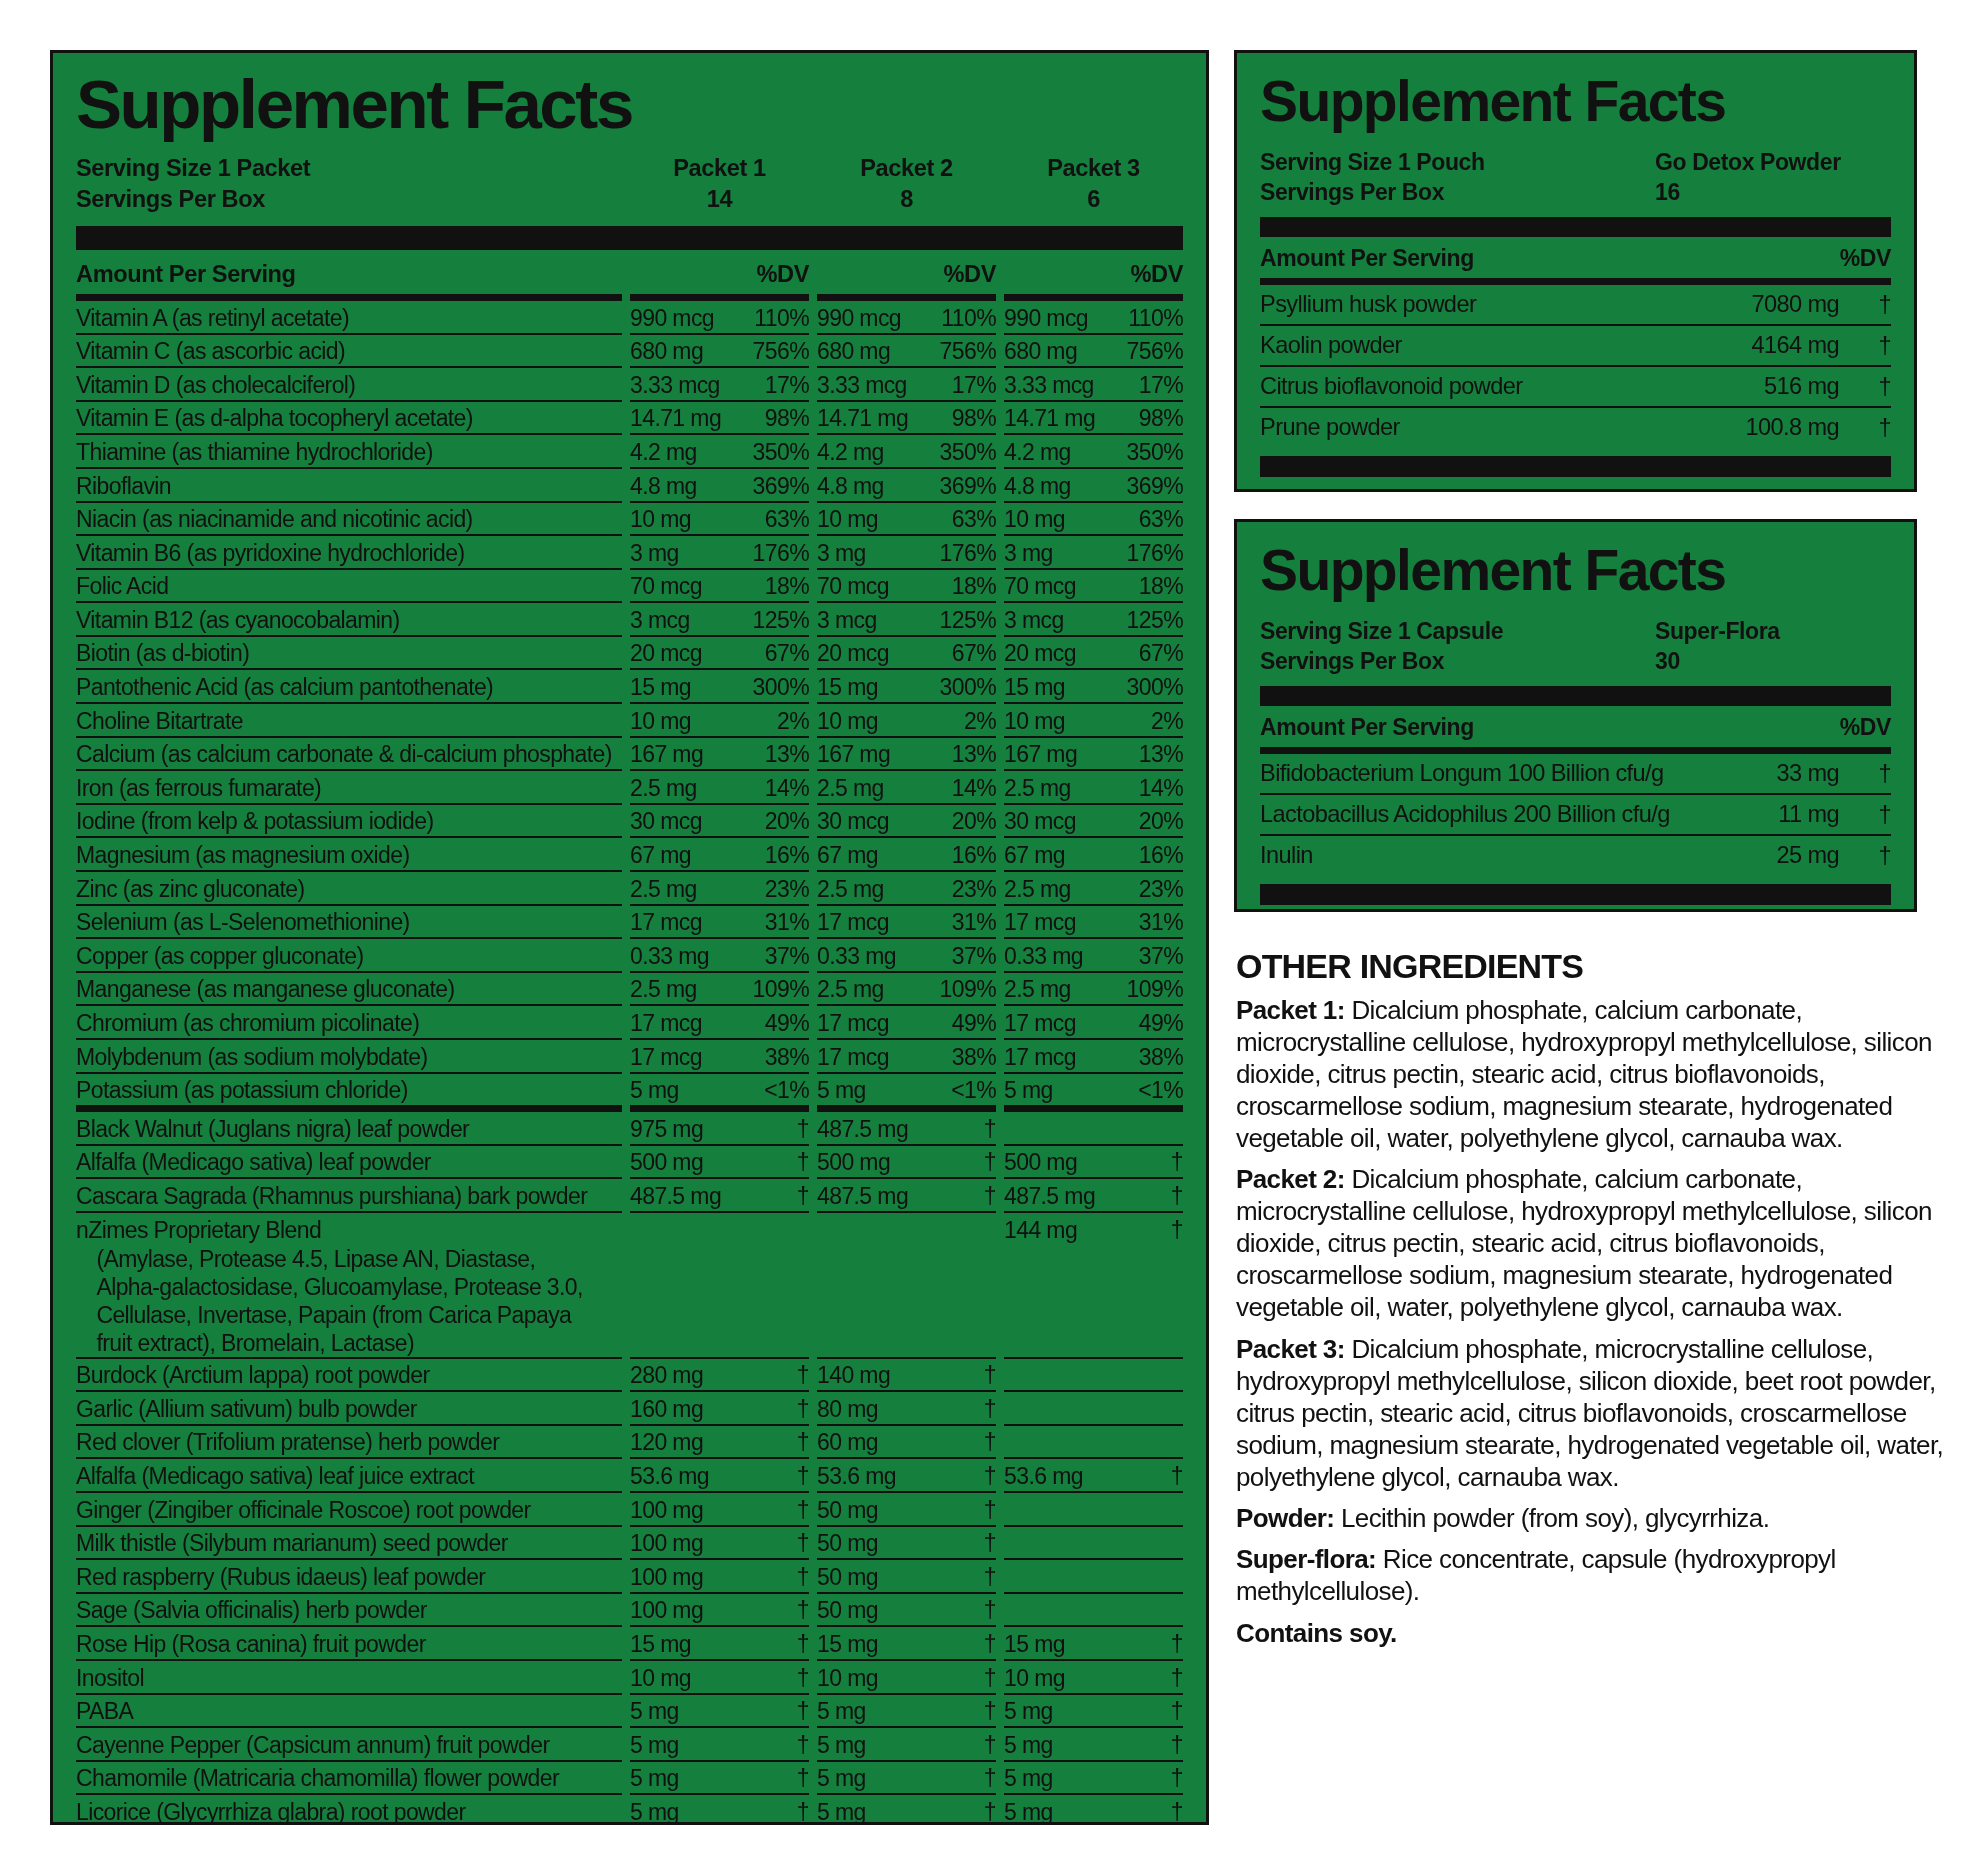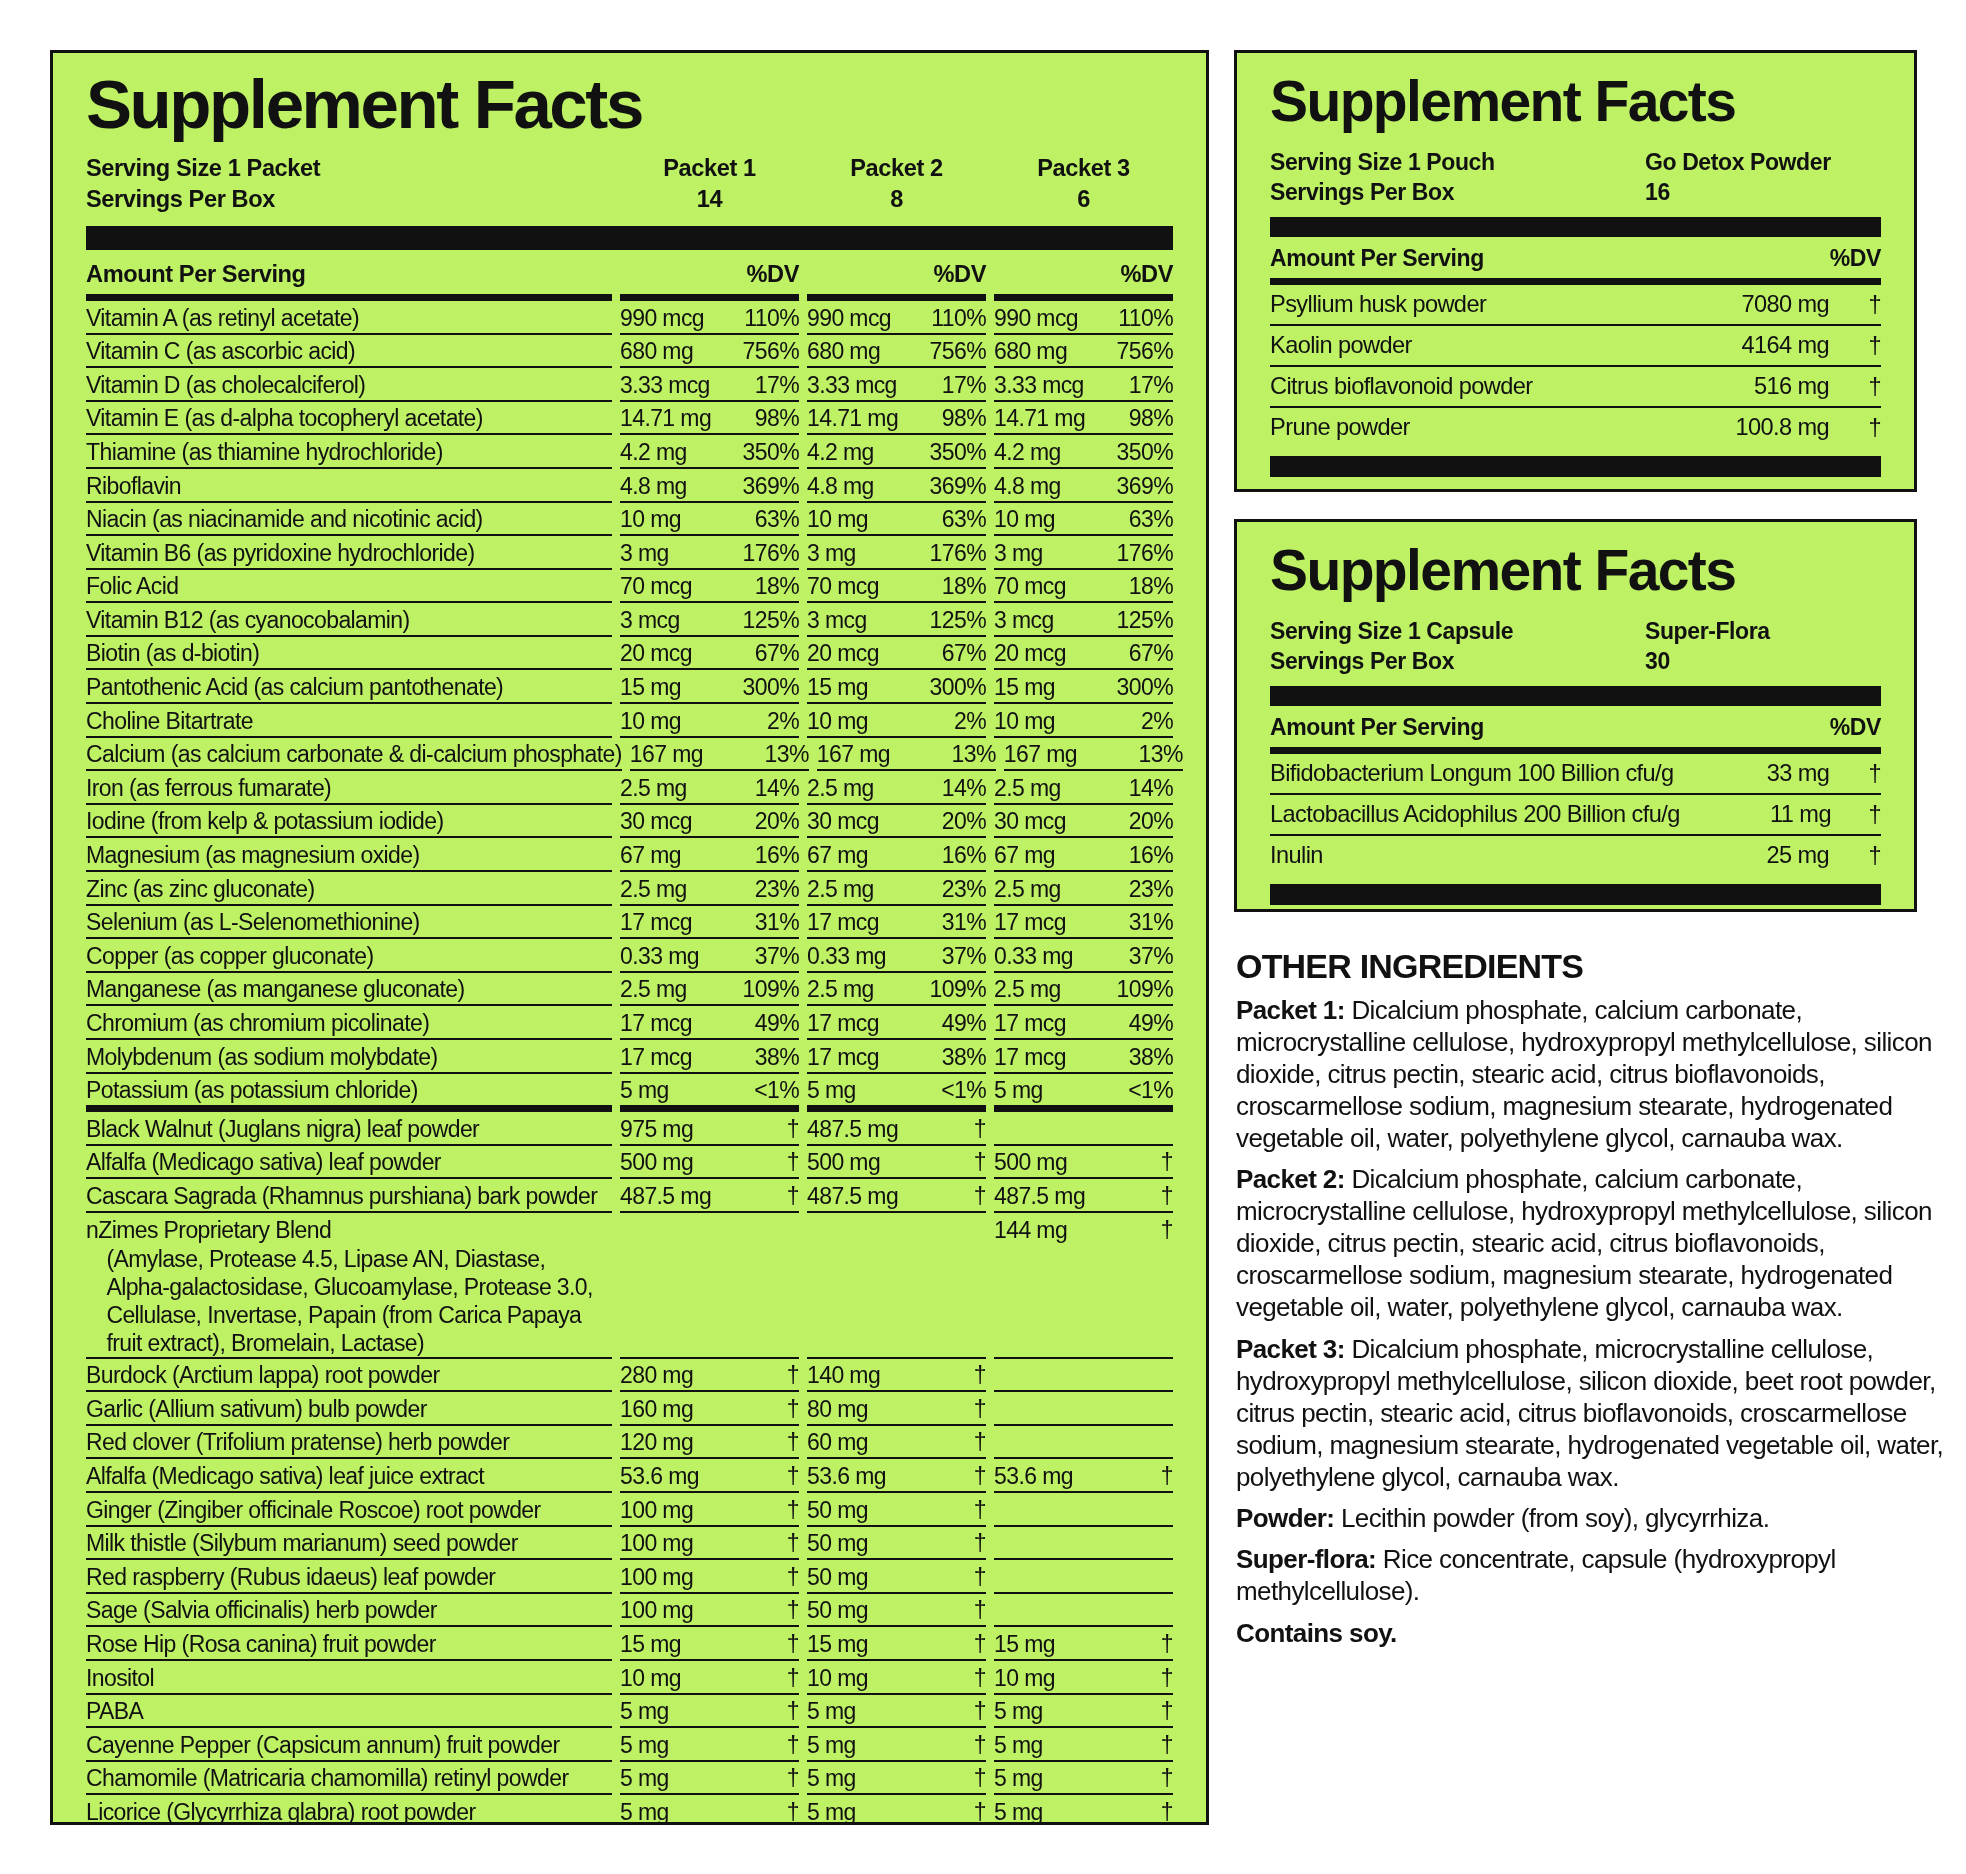--- a/index.html
+++ b/index.html
@@ -1,18 +1,18 @@
 <!DOCTYPE html>
 <html style="font-size:12.6px"><head>
 <meta charset="utf-8">
 <style>
   html,body{margin:0;padding:0;background:#ffffff;}
   body{width:1966px;height:1874px;position:relative;font-family:"Liberation Sans","DejaVu Sans",sans-serif;color:#111;
        -webkit-font-smoothing:antialiased;}
-  .panel{position:absolute;background:#bef264;border:3.9px solid #111;box-sizing:border-box;padding:14px 33px;overflow:hidden;}
+  .panel{position:absolute;background:#15803d;border:3.9px solid #111;box-sizing:border-box;padding:14px 23px;overflow:hidden;}
   #left-panel{left:50px;top:50px;width:1159px;height:1775px;}
   #panel-detox{left:1234px;top:50px;width:683px;height:442px;}
   #panel-flora{left:1234px;top:519px;width:683px;height:393px;}
 
   .big-title{font-size:69px;font-weight:bold;letter-spacing:-2.4px;line-height:1.02;margin:3.1px 0 12.6px 0;}
   .rp-title{font-size:57px;font-weight:bold;letter-spacing:-1.6px;line-height:1.02;margin:4.7px 0 17.3px 0;}
 
   
   .lgrid{display:grid;grid-template-columns:1fr 179px 179px 179px;column-gap:27px;gap:8px;}
   .lp-head .hl{font-size:23.6px;font-weight:bold;line-height:31px;letter-spacing:-0.4px;}
@@ -806,21 +806,21 @@
           <span class="dv">†</span>
         </div>
     <div class="cell grp">
           <span class="amt">5 mg</span>
           <span class="dv">†</span>
         </div>
   </div>
 
   <div class="lgrid lrow">
     <div class="cell rname">
-          <div class="main">Chamomile (Matricaria chamomilla) retinyl powder</div>
+          <div class="main">Chamomile (Matricaria chamomilla) flower powder</div>
         </div>
     <div class="cell grp">
           <span class="amt">5 mg</span>
           <span class="dv">†</span>
         </div>
     <div class="cell grp">
           <span class="amt">5 mg</span>
           <span class="dv">†</span>
         </div>
     <div class="cell grp">

